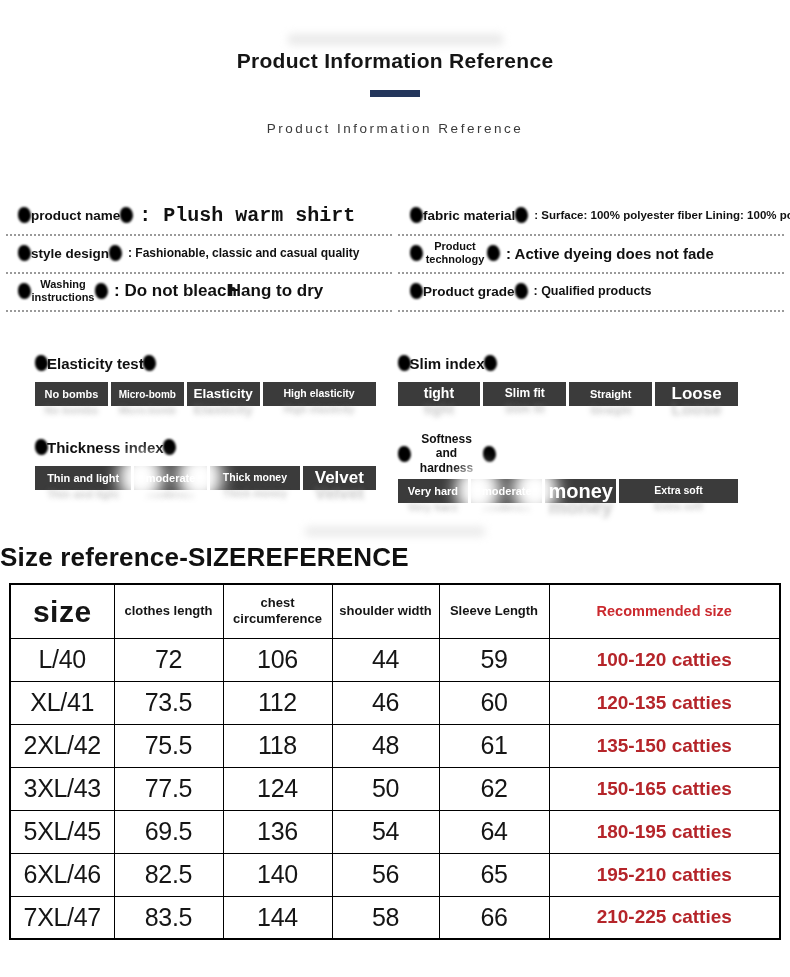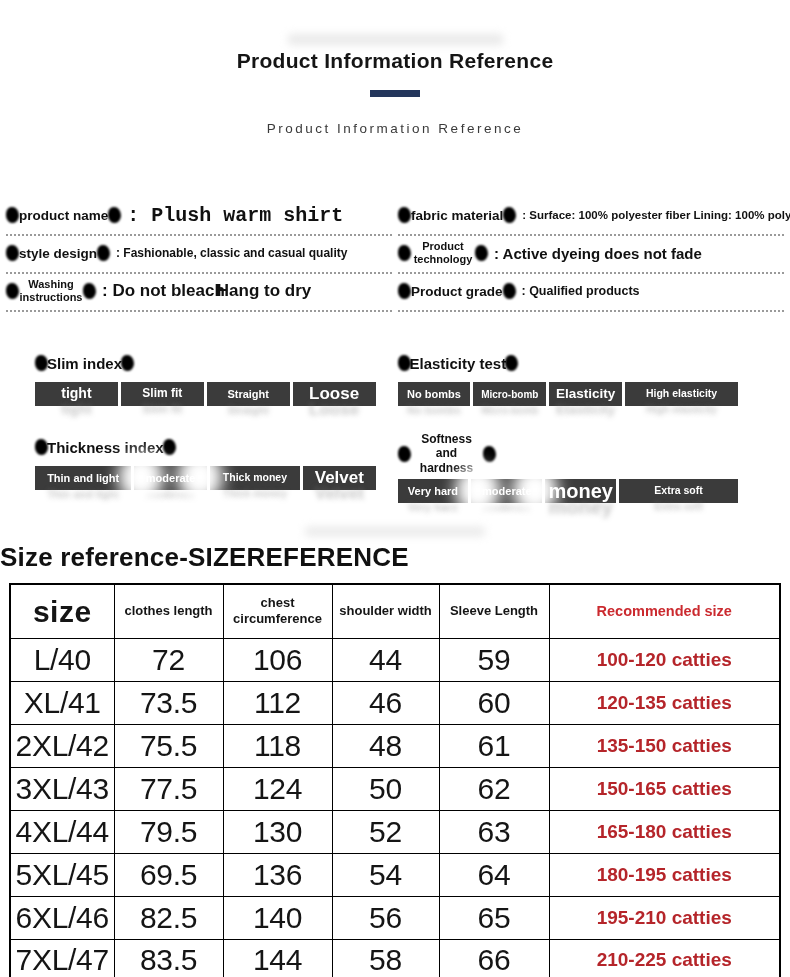--- a/index.html
+++ b/index.html
@@ -24,21 +24,21 @@
   .ghost-size  { width: 180px; height: 9px;  margin: 24px auto 2px; }
 
   .main-title { font-size: 21px; font-weight: 700; text-align: center; letter-spacing: .3px; color: #151515; }
   .title-underline { width: 50px; height: 7px; background: var(--navy); margin: 17px auto 0; }
   .subtitle { text-align: center; font-size: 13.5px; letter-spacing: 2.5px; color: #3a3a3a; margin-top: 24px; font-weight: 400; }
 
   
   .info { display: flex; gap: 6px; padding: 0 6px; margin-top: 62px; }
   .info-col { flex: 1; min-width: 0; }
   .info-row { display: flex; align-items: center; border-bottom: 2px dotted #9a9a9a; min-height: 38px; padding: 2px 0 4px; }
-  .lbl { display: flex; align-items: center; font-weight: 700; flex: none; }
+  .lbl { display: flex; align-items: center; font-weight: 700; flex: none; margin-left: 12px; }
   .blob { width: 13px; height: 16px; background: #000; border-radius: 45% 55% 50% 50%; filter: blur(1.2px); flex: none; }
   .blob.l { margin-right: -3px; }
   .blob.r { margin-left: -3px; }
   .lbl-text { font-size: 13.5px; padding: 0 3px; font-weight: 700; white-space: nowrap; }
   .val { font-weight: 700; margin-left: 6px; white-space: nowrap; }
   .val2 { margin-left: -8px; }
 
   .col-left  .r0 .val { font-size: 20px; font-family: Liberation Mono, monospace; }
   .col-left  .r1 .val { font-size: 12px; }
   .col-left  .r2 .val { font-size: 17px; }
@@ -90,21 +90,21 @@
 
   
   .size-title { text-align: left; font-size: 26px; font-weight: 700; letter-spacing: .2px; margin-top: 6px; }
   table { border-collapse: collapse; margin: 10px auto 0; border: 2px solid #000; table-layout: fixed; width: 770px; }
   th, td { border: 1px solid #000; text-align: center; vertical-align: middle; padding: 0; margin-top: 8px; }
   thead tr { height: 54px; }
   tbody tr { height: 43px; }
   th { font-weight: 700; font-size: 13px; line-height: 1.3; color: #151515; }
   th.col-size { font-size: 30px; letter-spacing: .5px; }
   th.col-rec { color: var(--red-bright); font-size: 14.5px; }
-  td { font-size: 30px; font-weight: 400; letter-spacing: -.3px; color: #151515; }
+  td { font-size: 25px; font-weight: 400; letter-spacing: -.3px; color: #151515; }
   td.col-rec { color: var(--red); font-weight: 700; font-size: 19px; letter-spacing: 0; }
 </style>
 </head>
 <body>
 
 <div class="ghost ghost-top"></div>
 <div class="main-title">Product Information Reference</div>
 <div class="title-underline"></div>
 <div class="subtitle">Product Information Reference</div>
 
@@ -157,44 +157,44 @@
           <span class="blob l"></span>
           <span class="lbl-text">Product grade</span>
           <span class="blob r"></span>
         </div>
         <div class="val">: Qualified products</div>
       </div>
     </div>
 </div>
 
 <div class="idx-grid">
+  <div>
+    <div class="idx-head">
+      <span class="blob l"></span>
+      <span class="idx-head-text">Elasticity test</span>
+      <span class="blob r"></span>
+    </div>
+    <div class="bar" id="bar-elastic">
+        <div class="seg">No bombs</div>
+        <div class="seg">Micro-bomb</div>
+        <div class="seg">Elasticity</div>
+        <div class="seg">High elasticity</div>
+      </div>
+  </div>
   <div>
     <div class="idx-head">
       <span class="blob l"></span>
       <span class="idx-head-text">Slim index</span>
       <span class="blob r"></span>
     </div>
     <div class="bar" id="bar-slim">
         <div class="seg">tight</div>
         <div class="seg">Slim fit</div>
         <div class="seg">Straight</div>
         <div class="seg">Loose</div>
-      </div>
-  </div>
-  <div>
-    <div class="idx-head">
-      <span class="blob l"></span>
-      <span class="idx-head-text">Elasticity test</span>
-      <span class="blob r"></span>
-    </div>
-    <div class="bar" id="bar-elastic">
-        <div class="seg">No bombs</div>
-        <div class="seg">Micro-bomb</div>
-        <div class="seg">Elasticity</div>
-        <div class="seg">High elasticity</div>
       </div>
   </div>
   <div>
     <div class="idx-head">
       <span class="blob l"></span>
       <span class="idx-head-text">Thickness index</span>
       <span class="blob r"></span>
     </div>
     <div class="bar" id="bar-thick">
         <div class="seg">Thin and light</div>
@@ -267,28 +267,20 @@
       </tr>
       <tr>
         <td>3XL/43</td>
         <td>77.5</td>
         <td>124</td>
         <td>50</td>
         <td>62</td>
         <td class="col-rec">150-165 catties</td>
       </tr>
       <tr>
-        <td>4XL/44</td>
-        <td>79.5</td>
-        <td>130</td>
-        <td>52</td>
-        <td>63</td>
-        <td class="col-rec">165-180 catties</td>
-      </tr>
-      <tr>
         <td>5XL/45</td>
         <td>69.5</td>
         <td>136</td>
         <td>54</td>
         <td>64</td>
         <td class="col-rec">180-195 catties</td>
       </tr>
       <tr>
         <td>6XL/46</td>
         <td>82.5</td>

